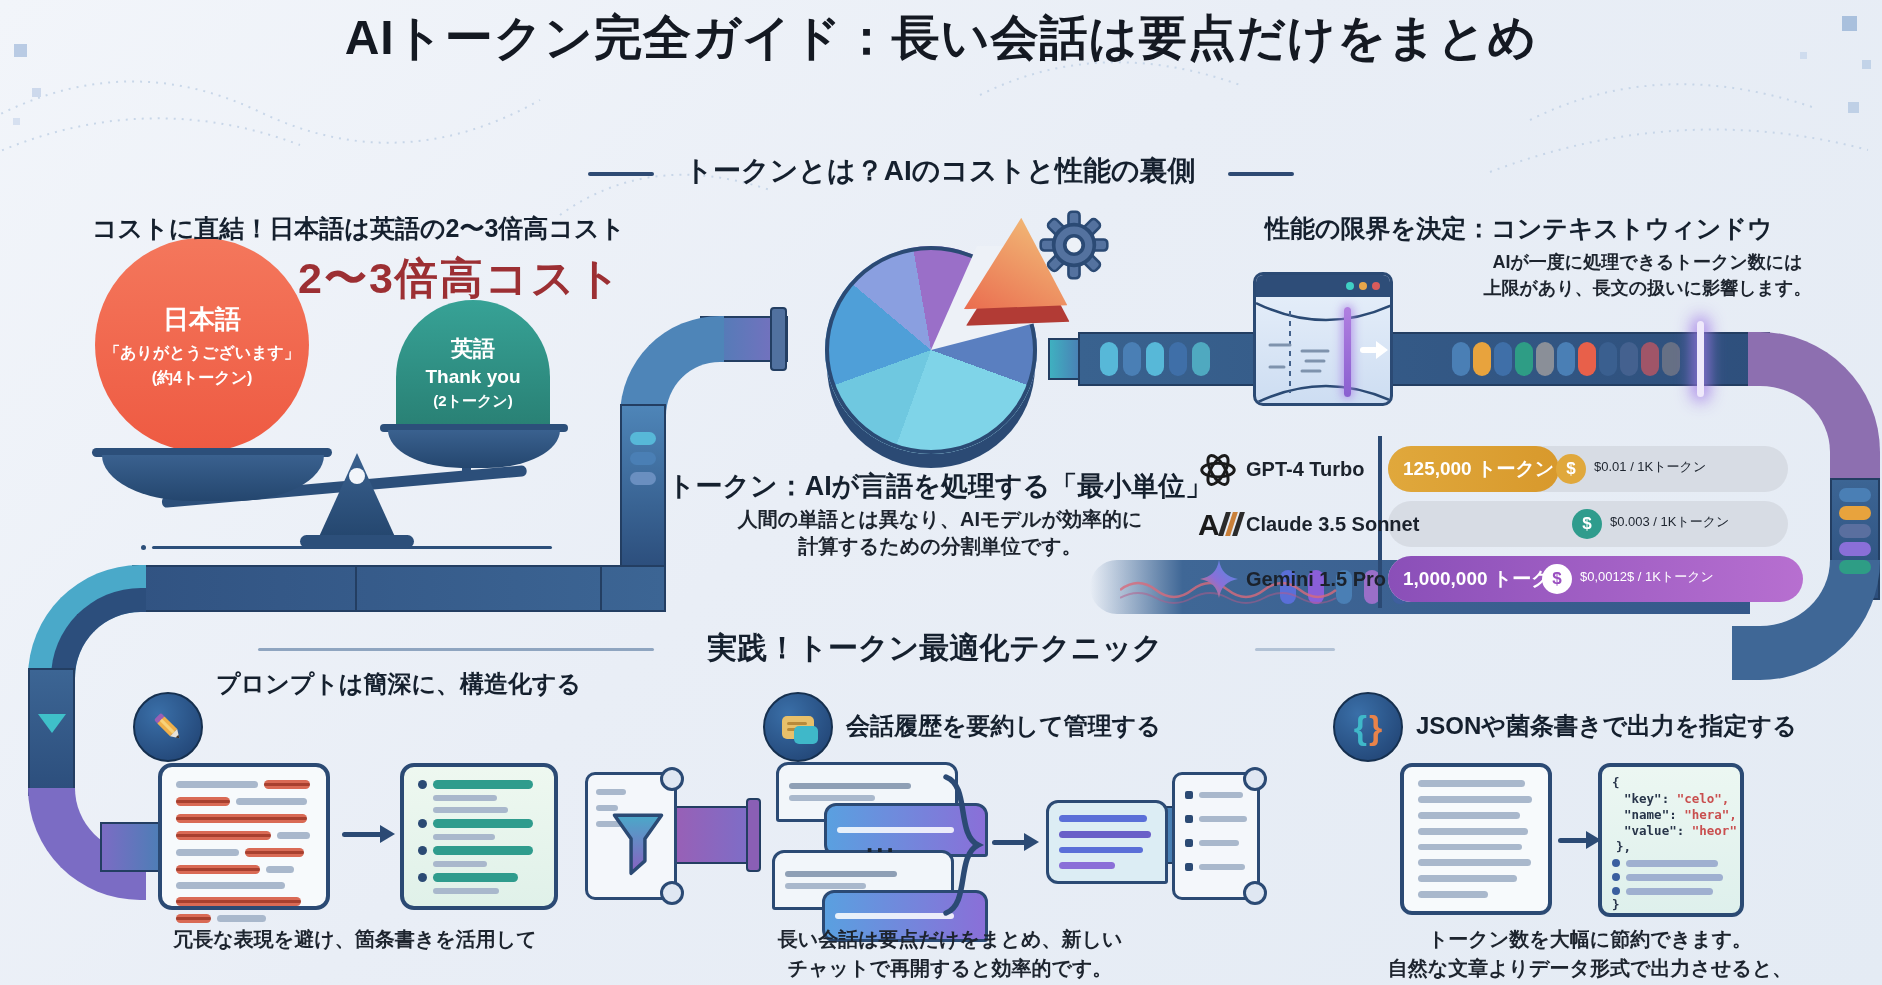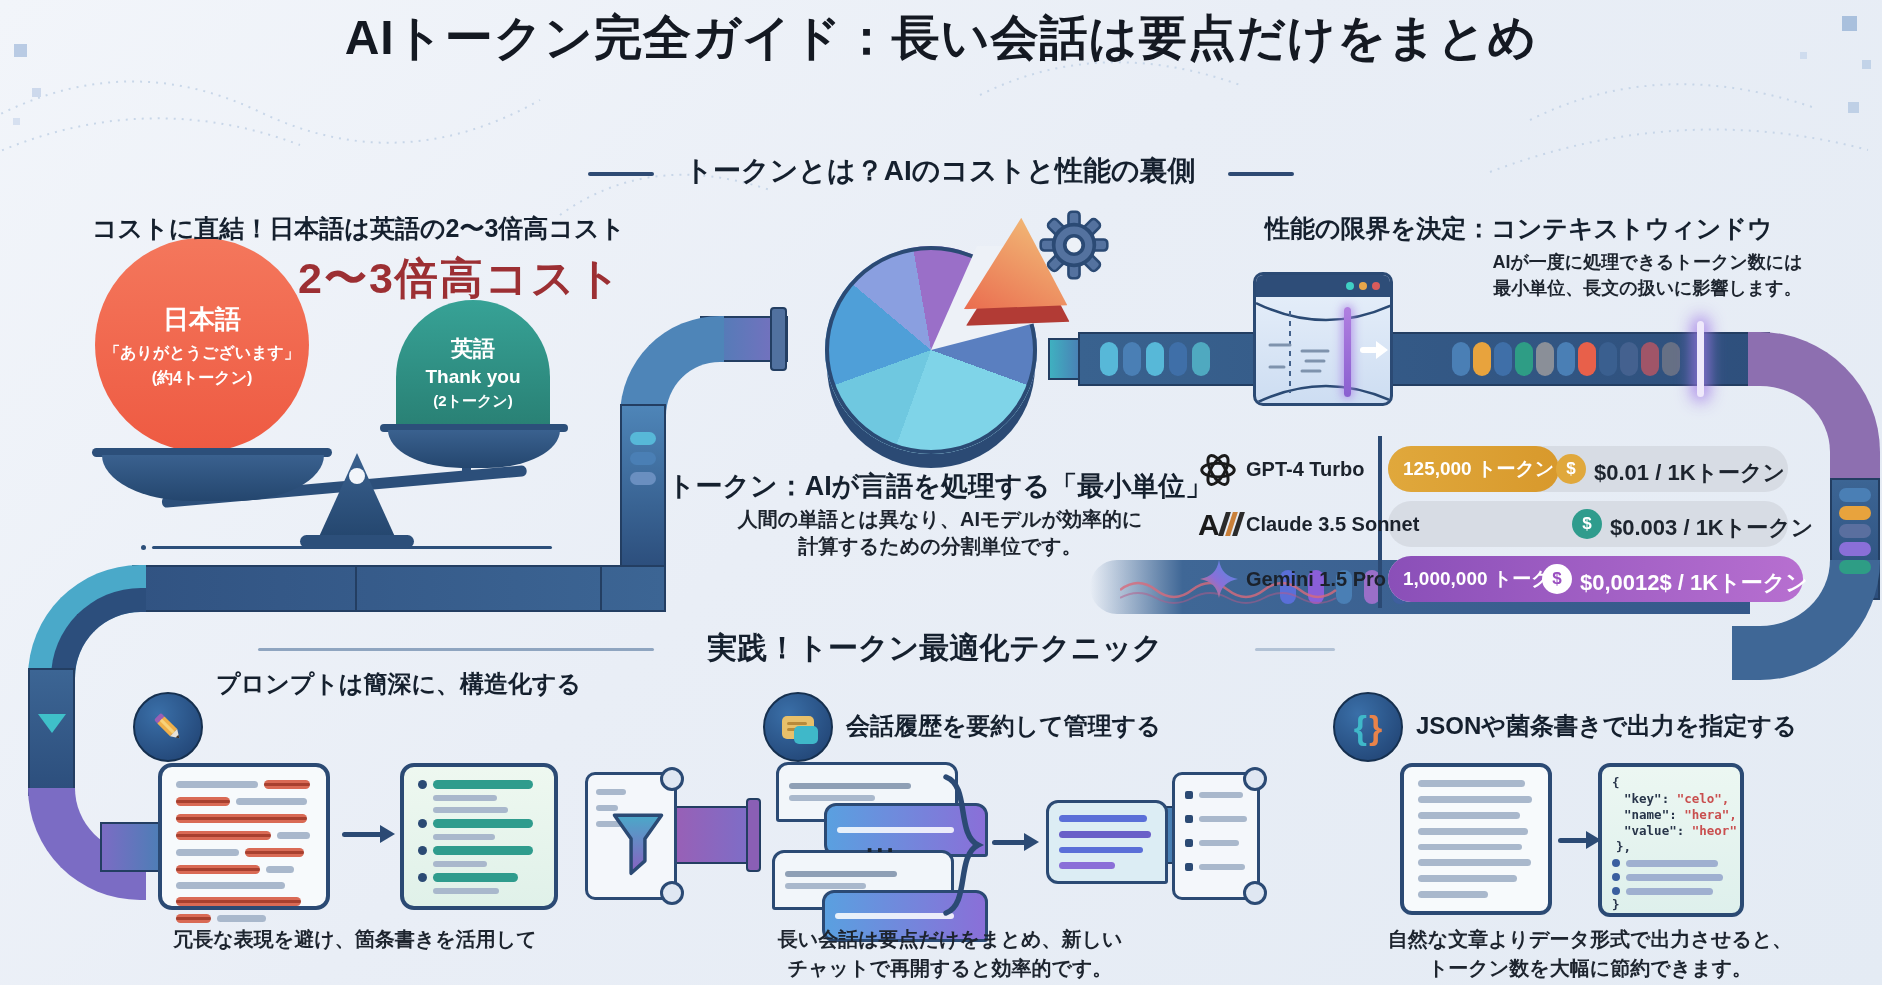--- a/index.html
+++ b/index.html
@@ -20,21 +20,21 @@
   .dotb{width:9px;height:9px;border-radius:50%;background:#2b4a74;flex:0 0 auto}
   .cap{position:absolute;text-align:center;font-size:20px;font-weight:600;color:#1d242e;line-height:29px}
   .ic{position:absolute;width:66px;height:66px;border-radius:50%;background:radial-gradient(circle at 35% 30%,#3a6fa8,#1e3e6d);border:2px solid #16304f;display:flex;align-items:center;justify-content:center}
   .tt{position:absolute;font-size:24px;font-weight:700;color:#15202e;white-space:nowrap}
   .arr{position:absolute;height:5px;background:#2b4a74;border-radius:3px}
   .arr::after{content:"";position:absolute;right:-13px;top:-7px;border-left:15px solid #2b4a74;border-top:9px solid transparent;border-bottom:9px solid transparent}
   .coin{position:absolute;width:30px;height:30px;border-radius:50%;display:flex;align-items:center;justify-content:center;font-weight:800;font-size:17px;z-index:6}
   .mname{position:absolute;font-size:20px;font-weight:700;color:#1b222c;white-space:nowrap;z-index:6}
   .track{position:absolute;left:1388px;width:400px;height:46px;border-radius:23px;background:#d7dce4;z-index:5}
   .tokbar{position:absolute;height:46px;border-radius:23px;display:flex;align-items:center;padding-left:15px;color:#fff;font-size:19px;font-weight:700;z-index:6;white-space:nowrap}
-  .price{position:absolute;font-size:22px;font-weight:700;color:#1d242e;z-index:6;white-space:nowrap}
+  .price{position:absolute;font-size:13px;font-weight:400;color:#1d242e;z-index:6;white-space:nowrap}
   .sq{position:absolute;background:#b9cbe4}
   .wb{position:absolute;background:#f2f6fa;border:3px solid #2b4a74;display:flex;flex-direction:column;justify-content:center;gap:6px;padding:8px 10px}
   .gb{position:absolute;background:linear-gradient(90deg,#5aa0e0,#8a6fd8);border:3px solid #2b4a74;display:flex;flex-direction:column;justify-content:center;padding:6px 10px}
   .lin{border-radius:3px}
 </style>
 </head>
 <body>
 
 <div id="stage">
 
@@ -166,21 +166,21 @@
       <circle cx="20" cy="20" r="11" fill="#54729f" stroke="#2b4a74" stroke-width="2"></circle>
       <circle cx="20" cy="20" r="5" fill="#edf1f7" stroke="#2b4a74" stroke-width="2"></circle>
     </svg>
   </div>
   <div class="a" style="left:620px;top:468px;width:640px;text-align:center;font-size:27px;font-weight:800;color:#15202e;z-index:4">トークン：AIが言語を処理する「最小単位」</div>
   <div class="a" style="left:620px;top:506px;width:640px;text-align:center;font-size:20px;font-weight:600;color:#1d242e;z-index:4">人間の単語とは異なり、AIモデルが効率的に</div>
   <div class="a" style="left:620px;top:533px;width:640px;text-align:center;font-size:20px;font-weight:600;color:#1d242e;z-index:4">計算するための分割単位です。</div>
 
   <div class="a" style="left:1265px;top:212px;width:560px;font-size:25px;font-weight:800;color:#15202e;z-index:4">性能の限界を決定：コンテキストウィンドウ</div>
   <div class="a" style="left:1420px;top:250px;width:455px;text-align:center;font-size:18px;font-weight:600;color:#1d242e;z-index:4">AIが一度に処理できるトークン数には</div>
-  <div class="a" style="left:1420px;top:276px;width:455px;text-align:center;font-size:18px;font-weight:600;color:#1d242e;z-index:4">最小単位、長文の扱いに影響します。</div>
+  <div class="a" style="left:1420px;top:276px;width:455px;text-align:center;font-size:18px;font-weight:600;color:#1d242e;z-index:4">上限があり、長文の扱いに影響します。</div>
 
   <div class="a" style="left:1253px;top:272px;width:140px;height:134px;border-radius:10px;border:3px solid #2b4a74;background:linear-gradient(#e8f0fa,#cdddf2);overflow:hidden;z-index:4">
     <div style="position:absolute;left:0;top:0;width:100%;height:22px;background:#2e4d78"></div>
     <div style="position:absolute;right:36px;top:7px;width:8px;height:8px;border-radius:50%;background:#3fd0c4"></div>
     <div style="position:absolute;right:23px;top:7px;width:8px;height:8px;border-radius:50%;background:#e8a64a"></div>
     <div style="position:absolute;right:10px;top:7px;width:8px;height:8px;border-radius:50%;background:#d95b5b"></div>
     <svg style="position:absolute;left:0;top:22px;width:140px;height:112px" viewBox="0 0 140 112">
       <path d="M0,6 Q70,40 140,6" fill="none" stroke="#2b4a74" stroke-width="2.5"></path>
       <path d="M0,106 Q70,72 140,106" fill="none" stroke="#2b4a74" stroke-width="2.5"></path>
       <path d="M34,14 L34,96" stroke="#44628c" stroke-width="2" stroke-dasharray="5 5" fill="none"></path>
@@ -437,17 +437,17 @@
         <div style="width:8px;height:8px;border-radius:50%;background:#3a5f9f"></div>
         <div class="lin" style="width:82%;height:7px;background:#9fb0d0;border-radius:4px"></div>
       </div>
     <div class="row" style="margin-top:6px">
         <div style="width:8px;height:8px;border-radius:50%;background:#3a5f9f"></div>
         <div class="lin" style="width:74%;height:7px;background:#9fb0d0;border-radius:4px"></div>
       </div>
     <div style="margin-top:2px">}</div>
   </div>
   <div class="cap" style="left:1330px;top:925px;width:520px;z-index:4">
+    <div>トークン数を大幅に節約できます。</div>
     <div>自然な文章よりデータ形式で出力させると、</div>
-    <div>トークン数を大幅に節約できます。</div>
   </div>
 
 </div>
 
 </body></html>

